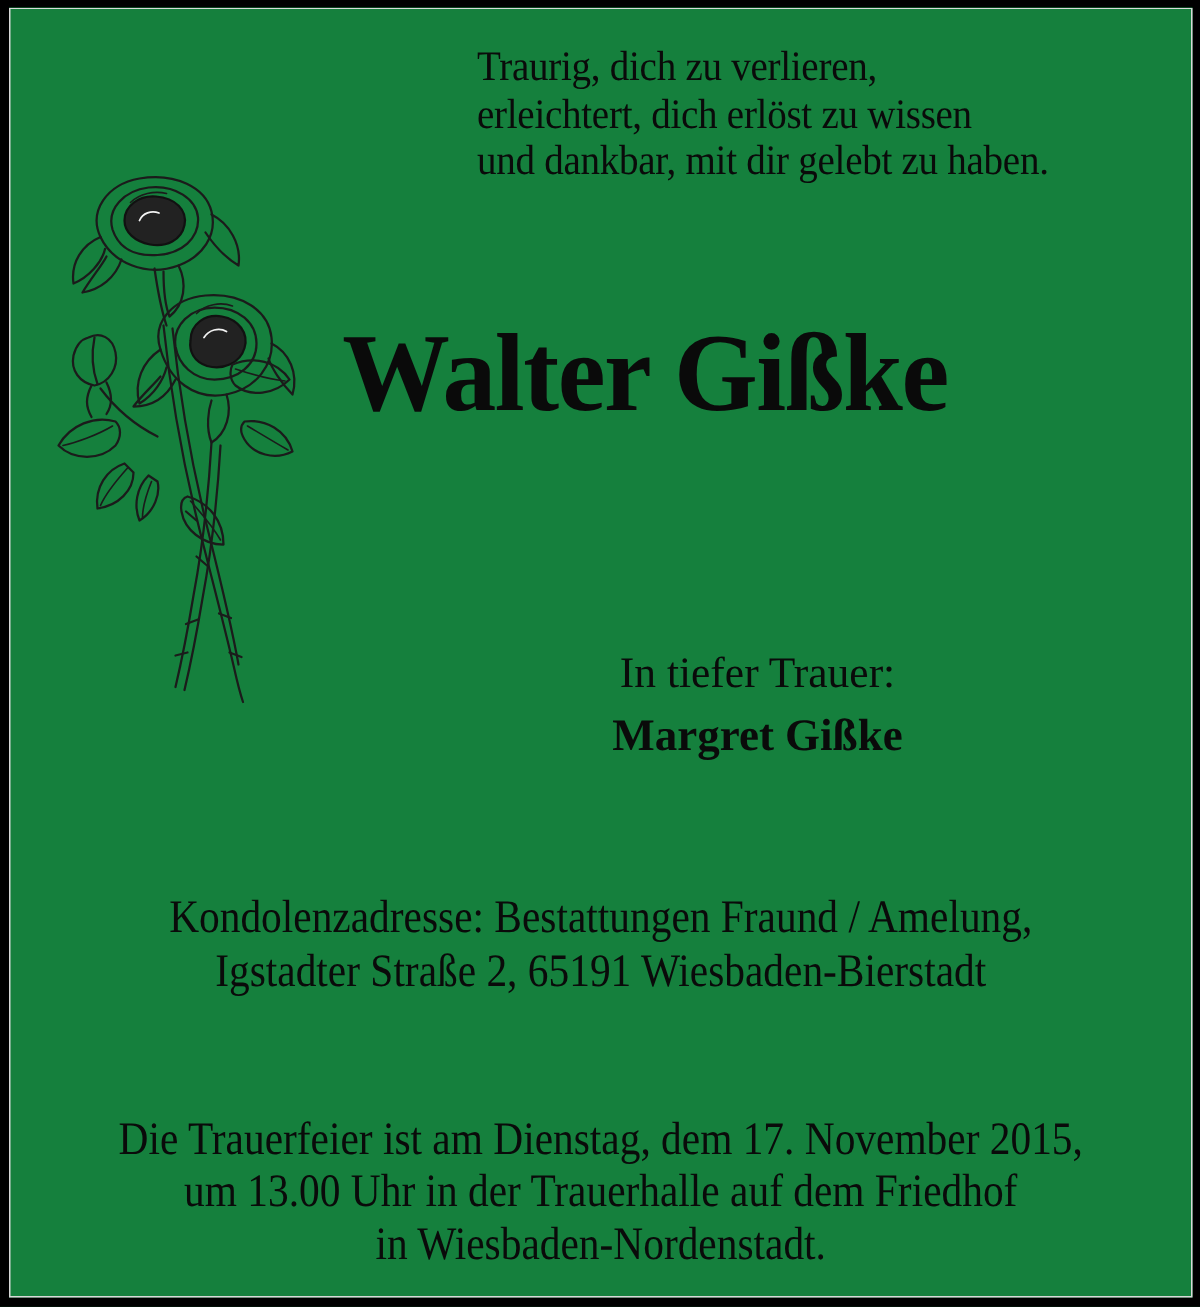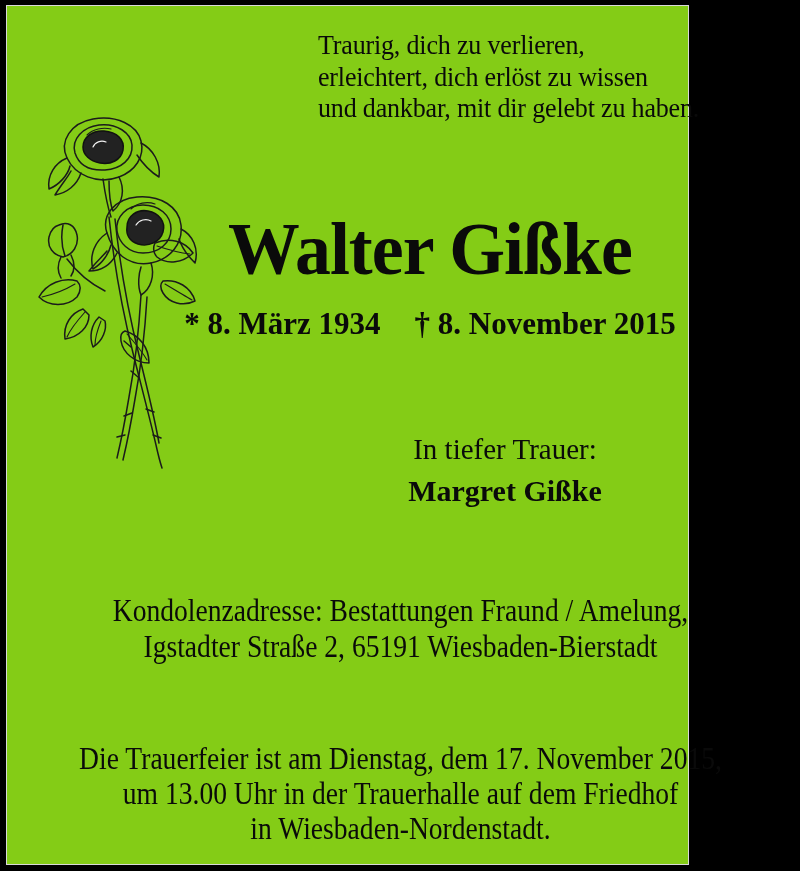--- a/index.html
+++ b/index.html
@@ -13,25 +13,24 @@
   }
   .frame {
     position: absolute;
     left: 0; top: 0;
     width: 800px; height: 871px;
     background: #000;
   }
   .sheet {
     position: absolute;
     left: 6px; top: 5px;
-    width: 643px; height: 860px;
-    background: #84cc16;
+    width: 789px; height: 860px;
+    background: #15803d;
     box-shadow: inset 0 0 0 1px #d9d9d9;
     color: #0a0a0a;
-    padding-left: 40px;
   }
   .verse {
     position: absolute;
     left: 312px; top: 24px;
     font-size: 28px;
     line-height: 31.5px;
     letter-spacing: -0.2px;
     transform: scaleX(0.93);
     transform-origin: left top;
     white-space: nowrap;
@@ -166,23 +165,20 @@
         <path d="M128 171 C138 177 148 183 155 187" stroke-width="1.1"></path>
         <path d="M88 218 C102 222 112 234 112 250 C98 250 86 240 84 228 C83 222 85 219 88 218 Z"></path>
         <path d="M90 221 C98 230 106 240 110 247" stroke-width="1.1"></path>
         <path d="M62 204 C54 212 52 224 56 234 C66 228 70 216 68 208 Z"></path>
         <path d="M64 208 C60 218 58 226 58 232" stroke-width="1.1"></path>
       </g>
     </svg>
 
     <div class="deceased-name">Walter Gißke</div>
 
-    <div class="life-dates">
-      <span class="birth">* 8. März 1934</span><span class="death">† 8. November 2015</span>
-    </div>
 
     <div class="mourning-intro">In tiefer Trauer:</div>
 
     <div class="mourner-name">Margret Gißke</div>
 
     <div class="condolence">
       <div>Kondolenzadresse: Bestattungen Fraund / Amelung,</div>
       <div>Igstadter Straße 2, 65191 Wiesbaden-Bierstadt</div>
     </div>
 

